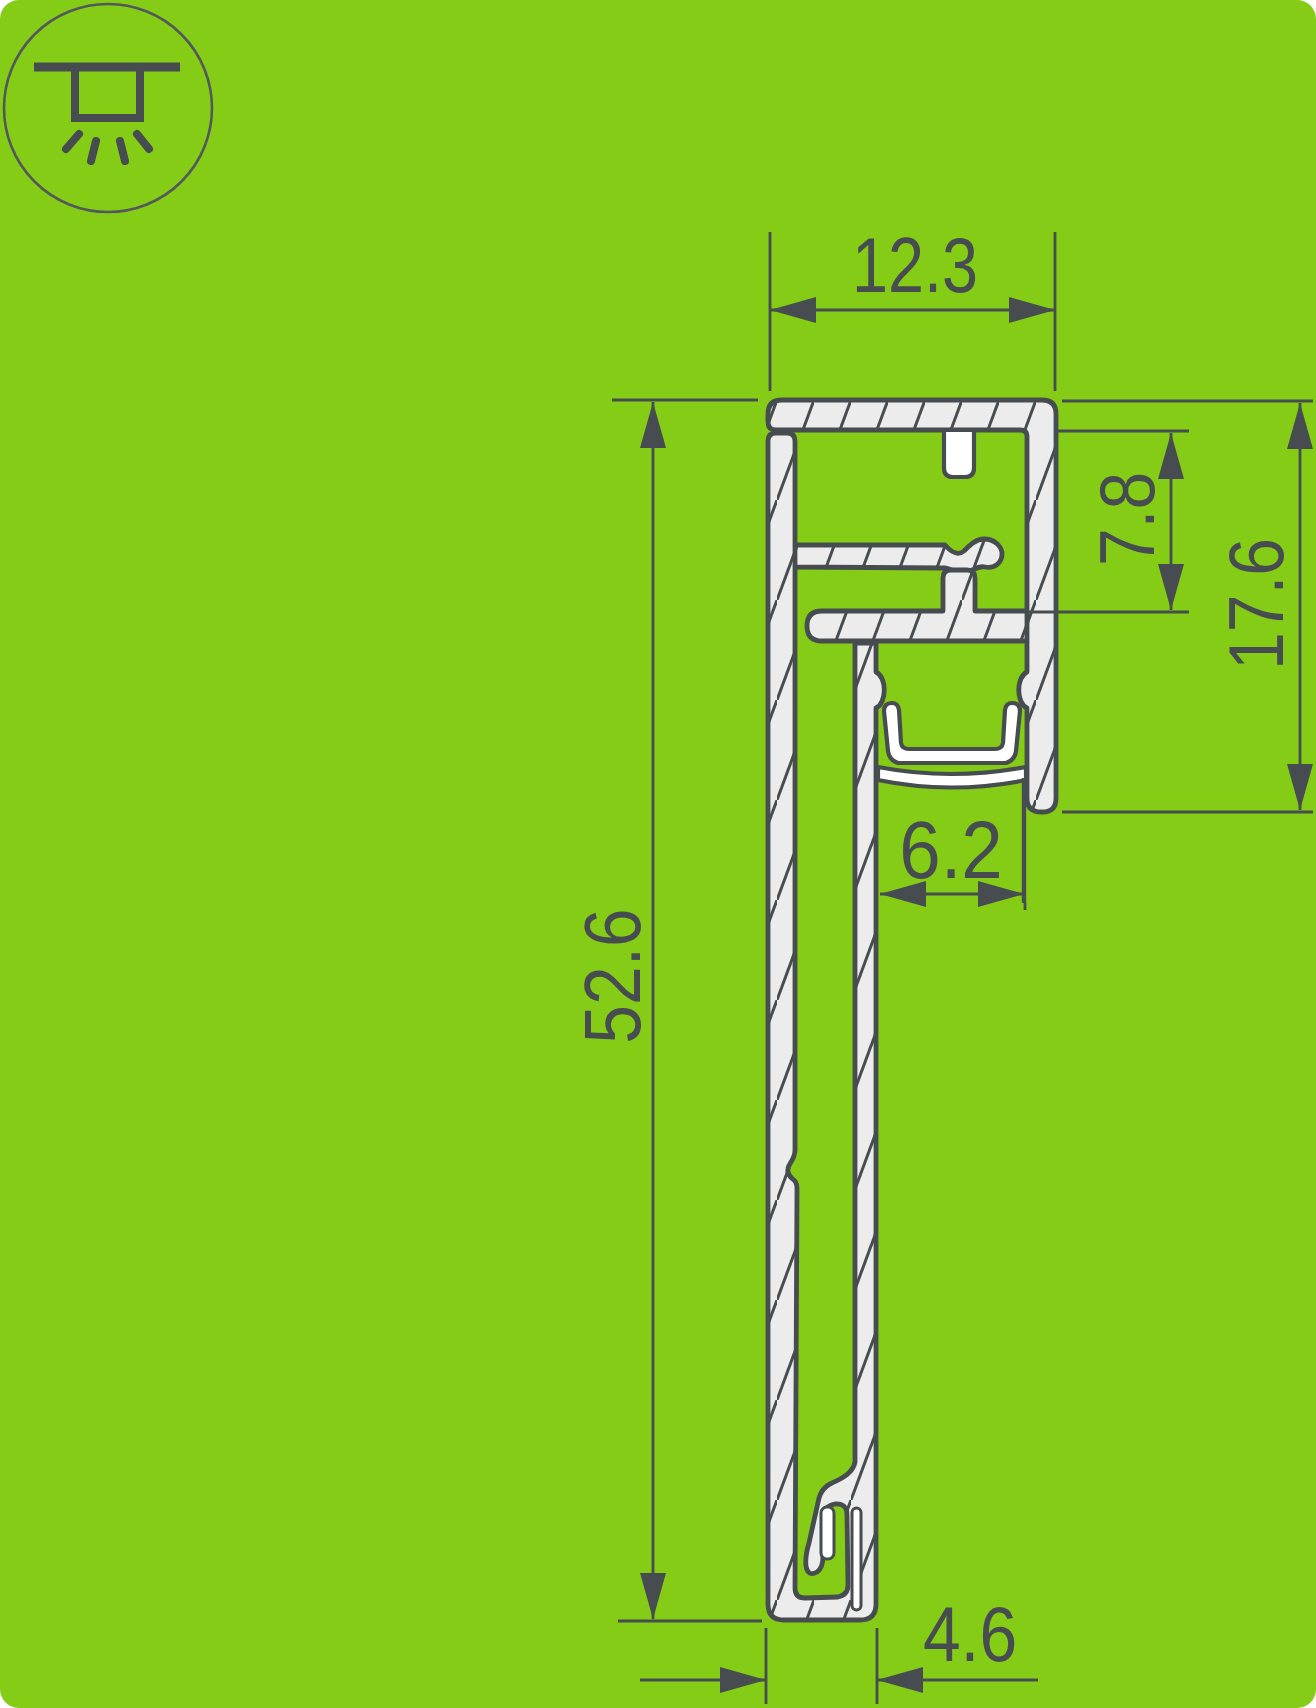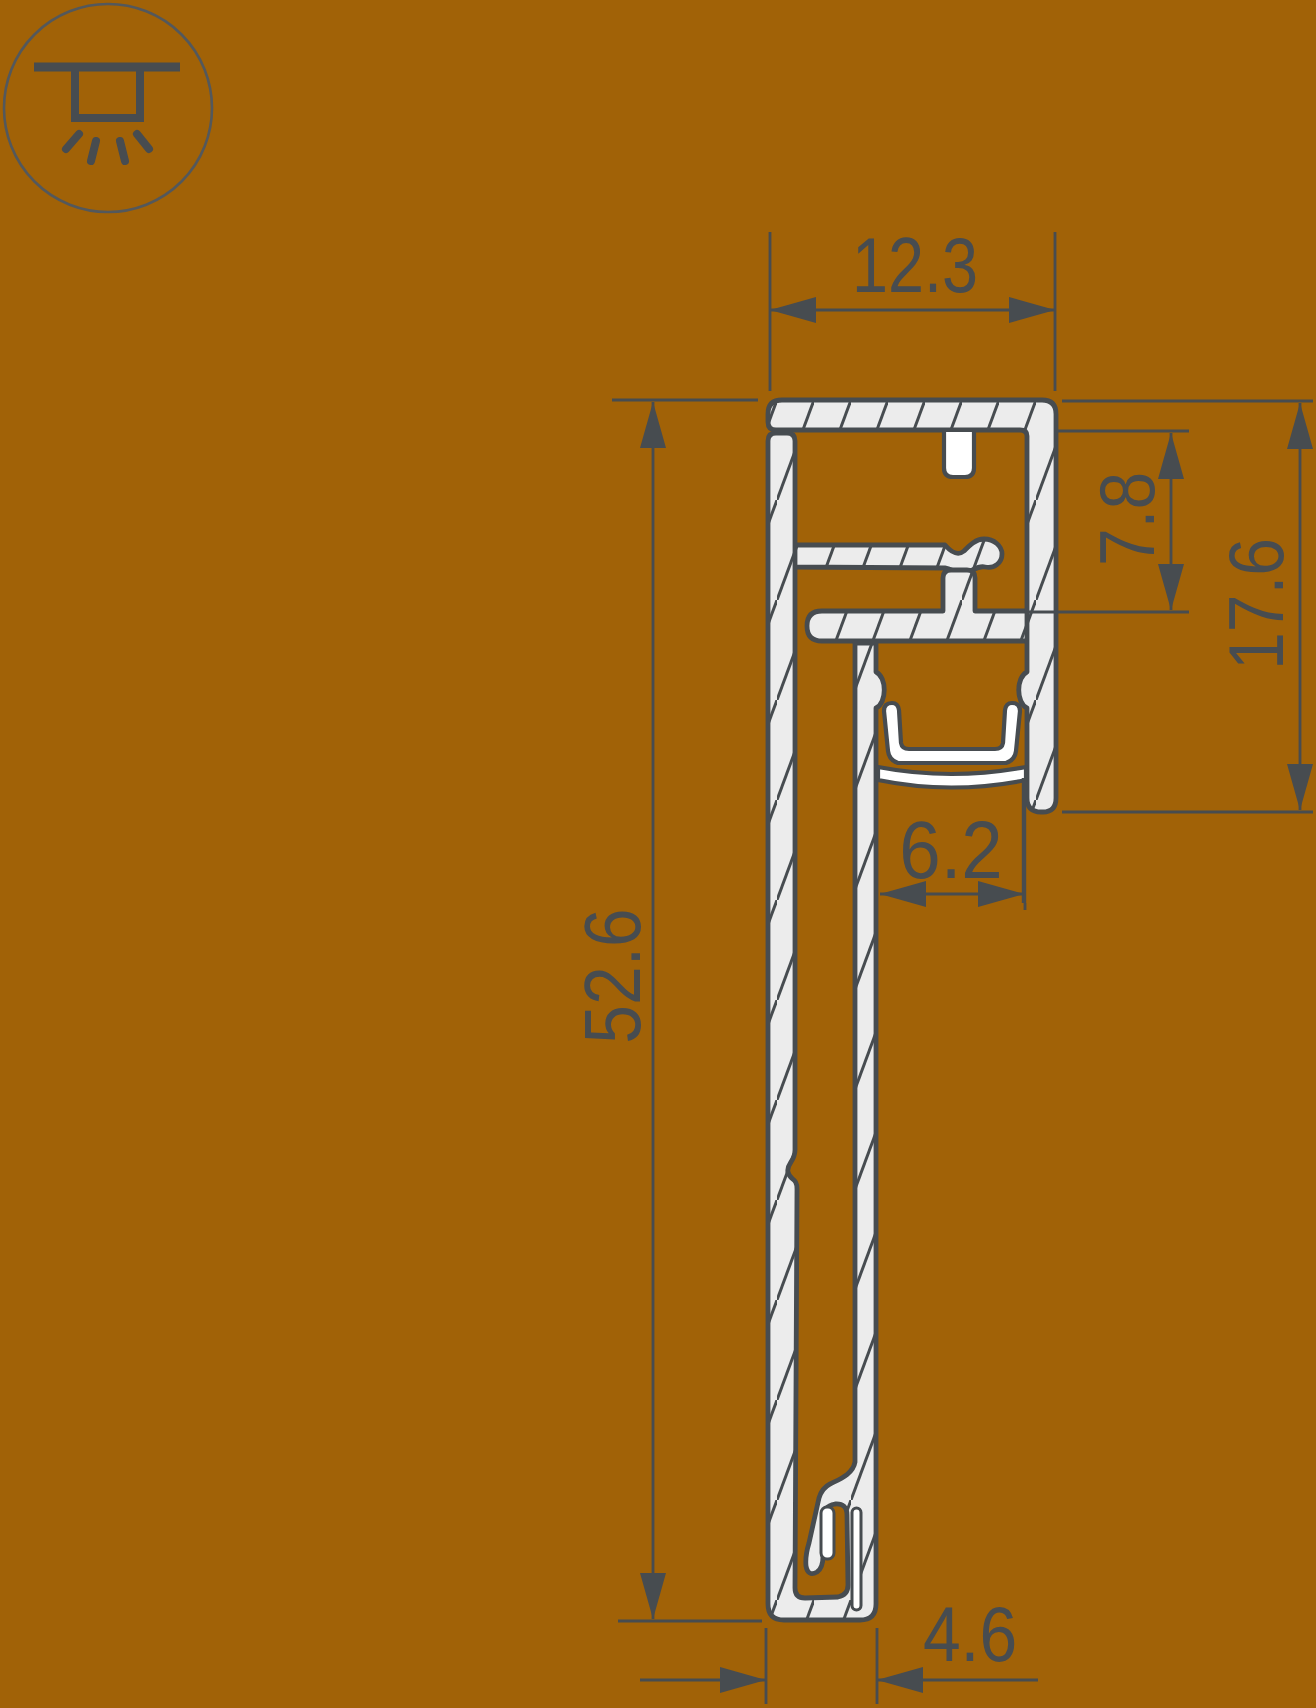--- a/index.html
+++ b/index.html
@@ -1,16 +1,16 @@
 <!DOCTYPE html>
 <html><head>
 <meta charset="utf-8">
 <style>
   html,body{margin:0;padding:0;background:#ffffff;}
-  #page{position:relative;width:1316px;height:1708px;background:#a16207;overflow:hidden;}
+  #page{position:relative;width:1316px;height:1708px;background:#84cc16;overflow:hidden;border-radius:19px;}
   svg{position:absolute;top:0;left:0;}
   text{font-family:"Liberation Sans",sans-serif;fill:#474c50;}
 </style>
 </head>
 <body>
 <div id="page">
 <svg width="1316" height="1708" viewBox="0 0 1316 1708">
   <defs>
     <pattern id="hatch" patternUnits="userSpaceOnUse" width="37" height="100">
       <rect width="37" height="100" fill="#ececec"></rect>

